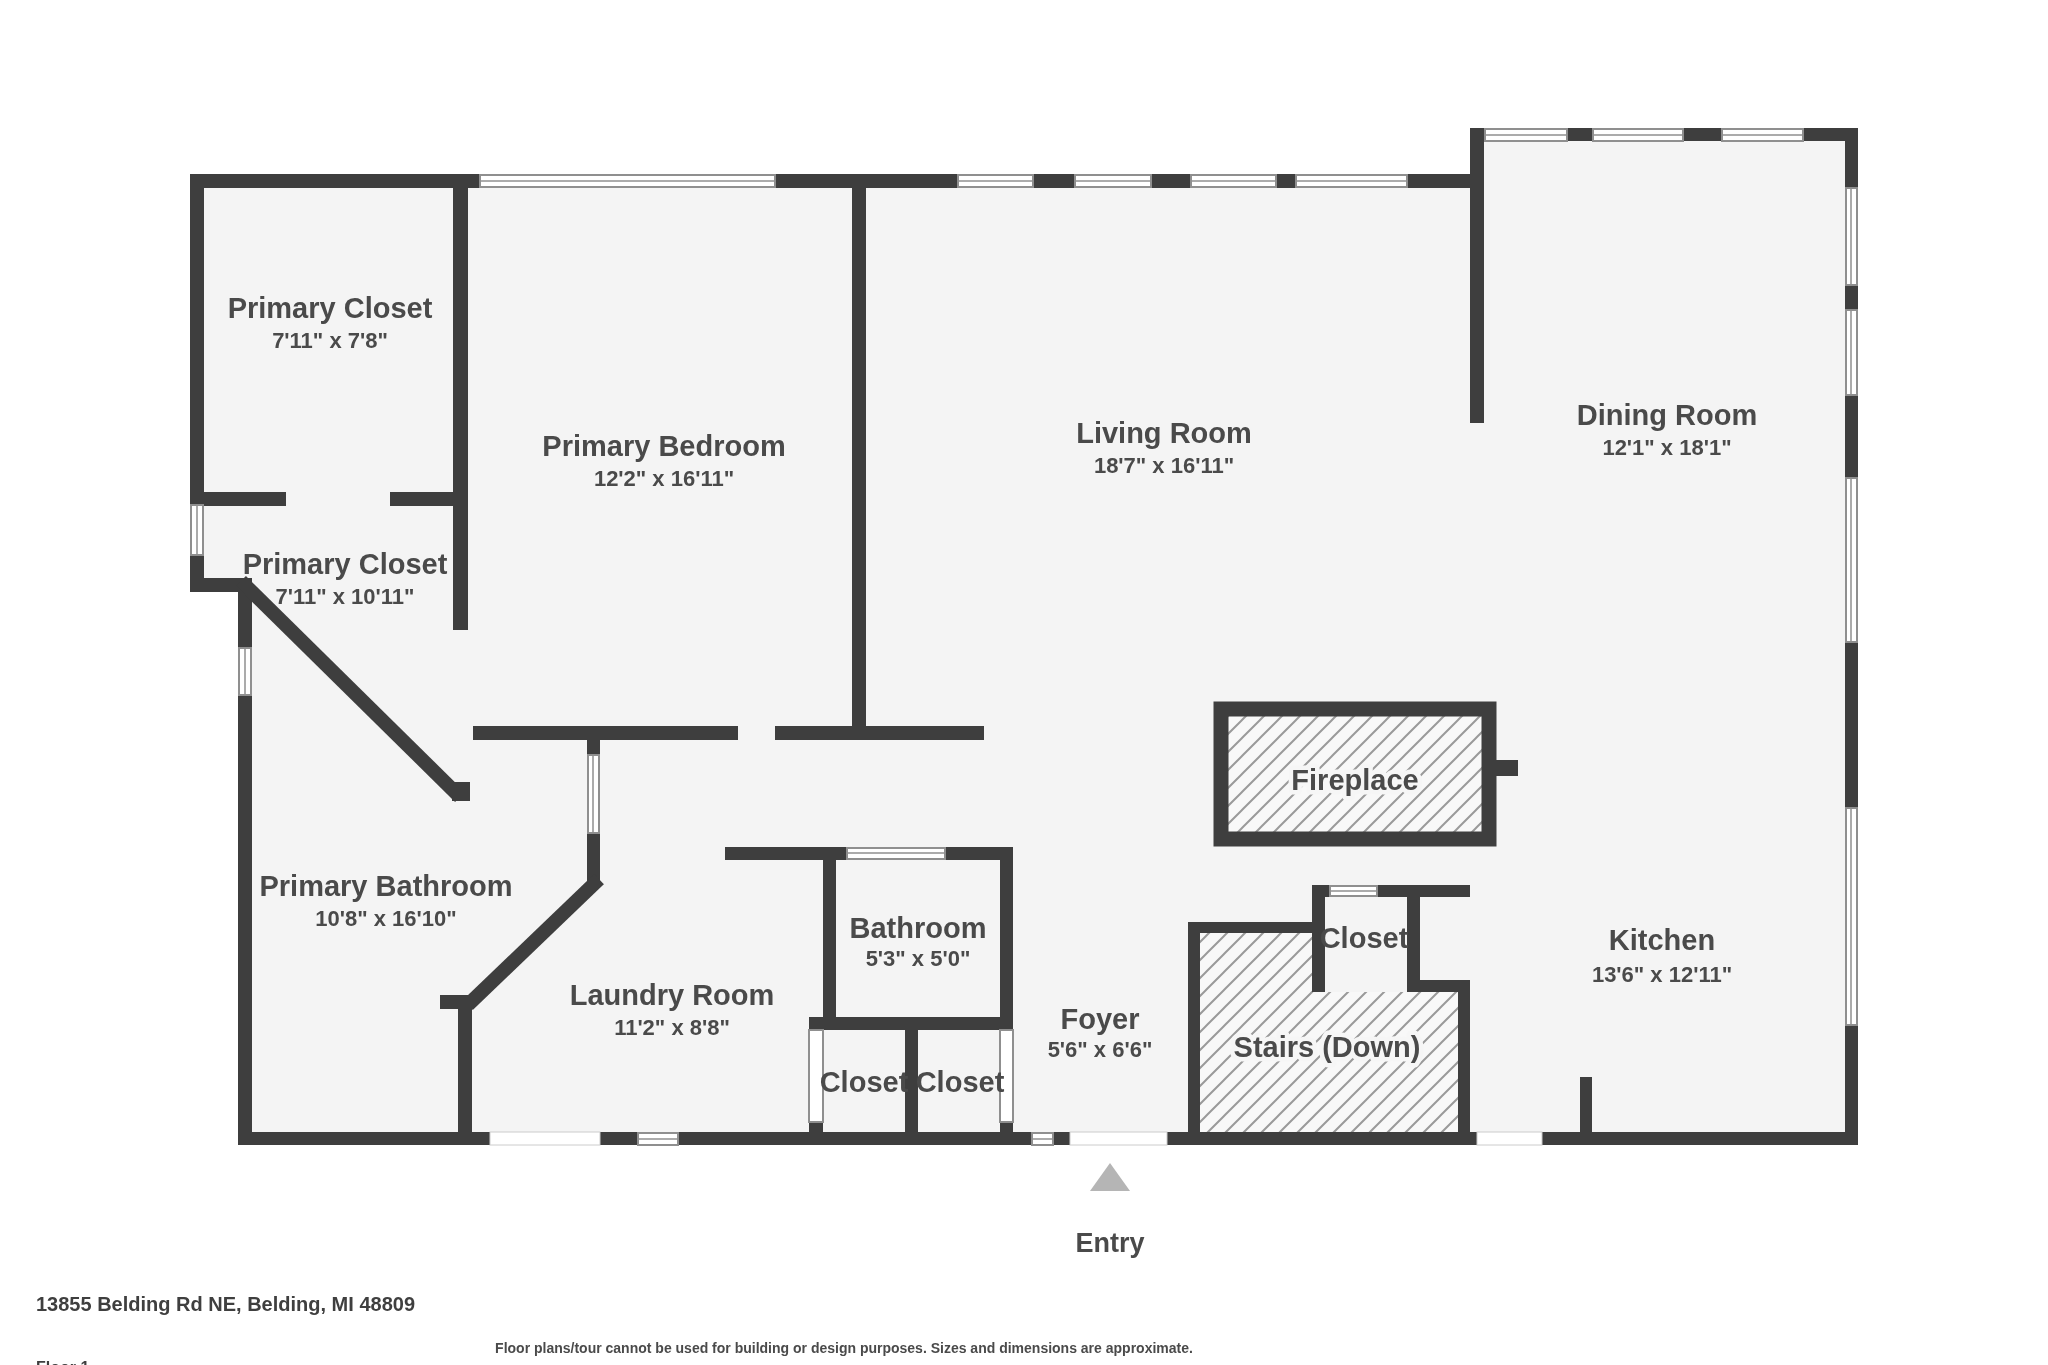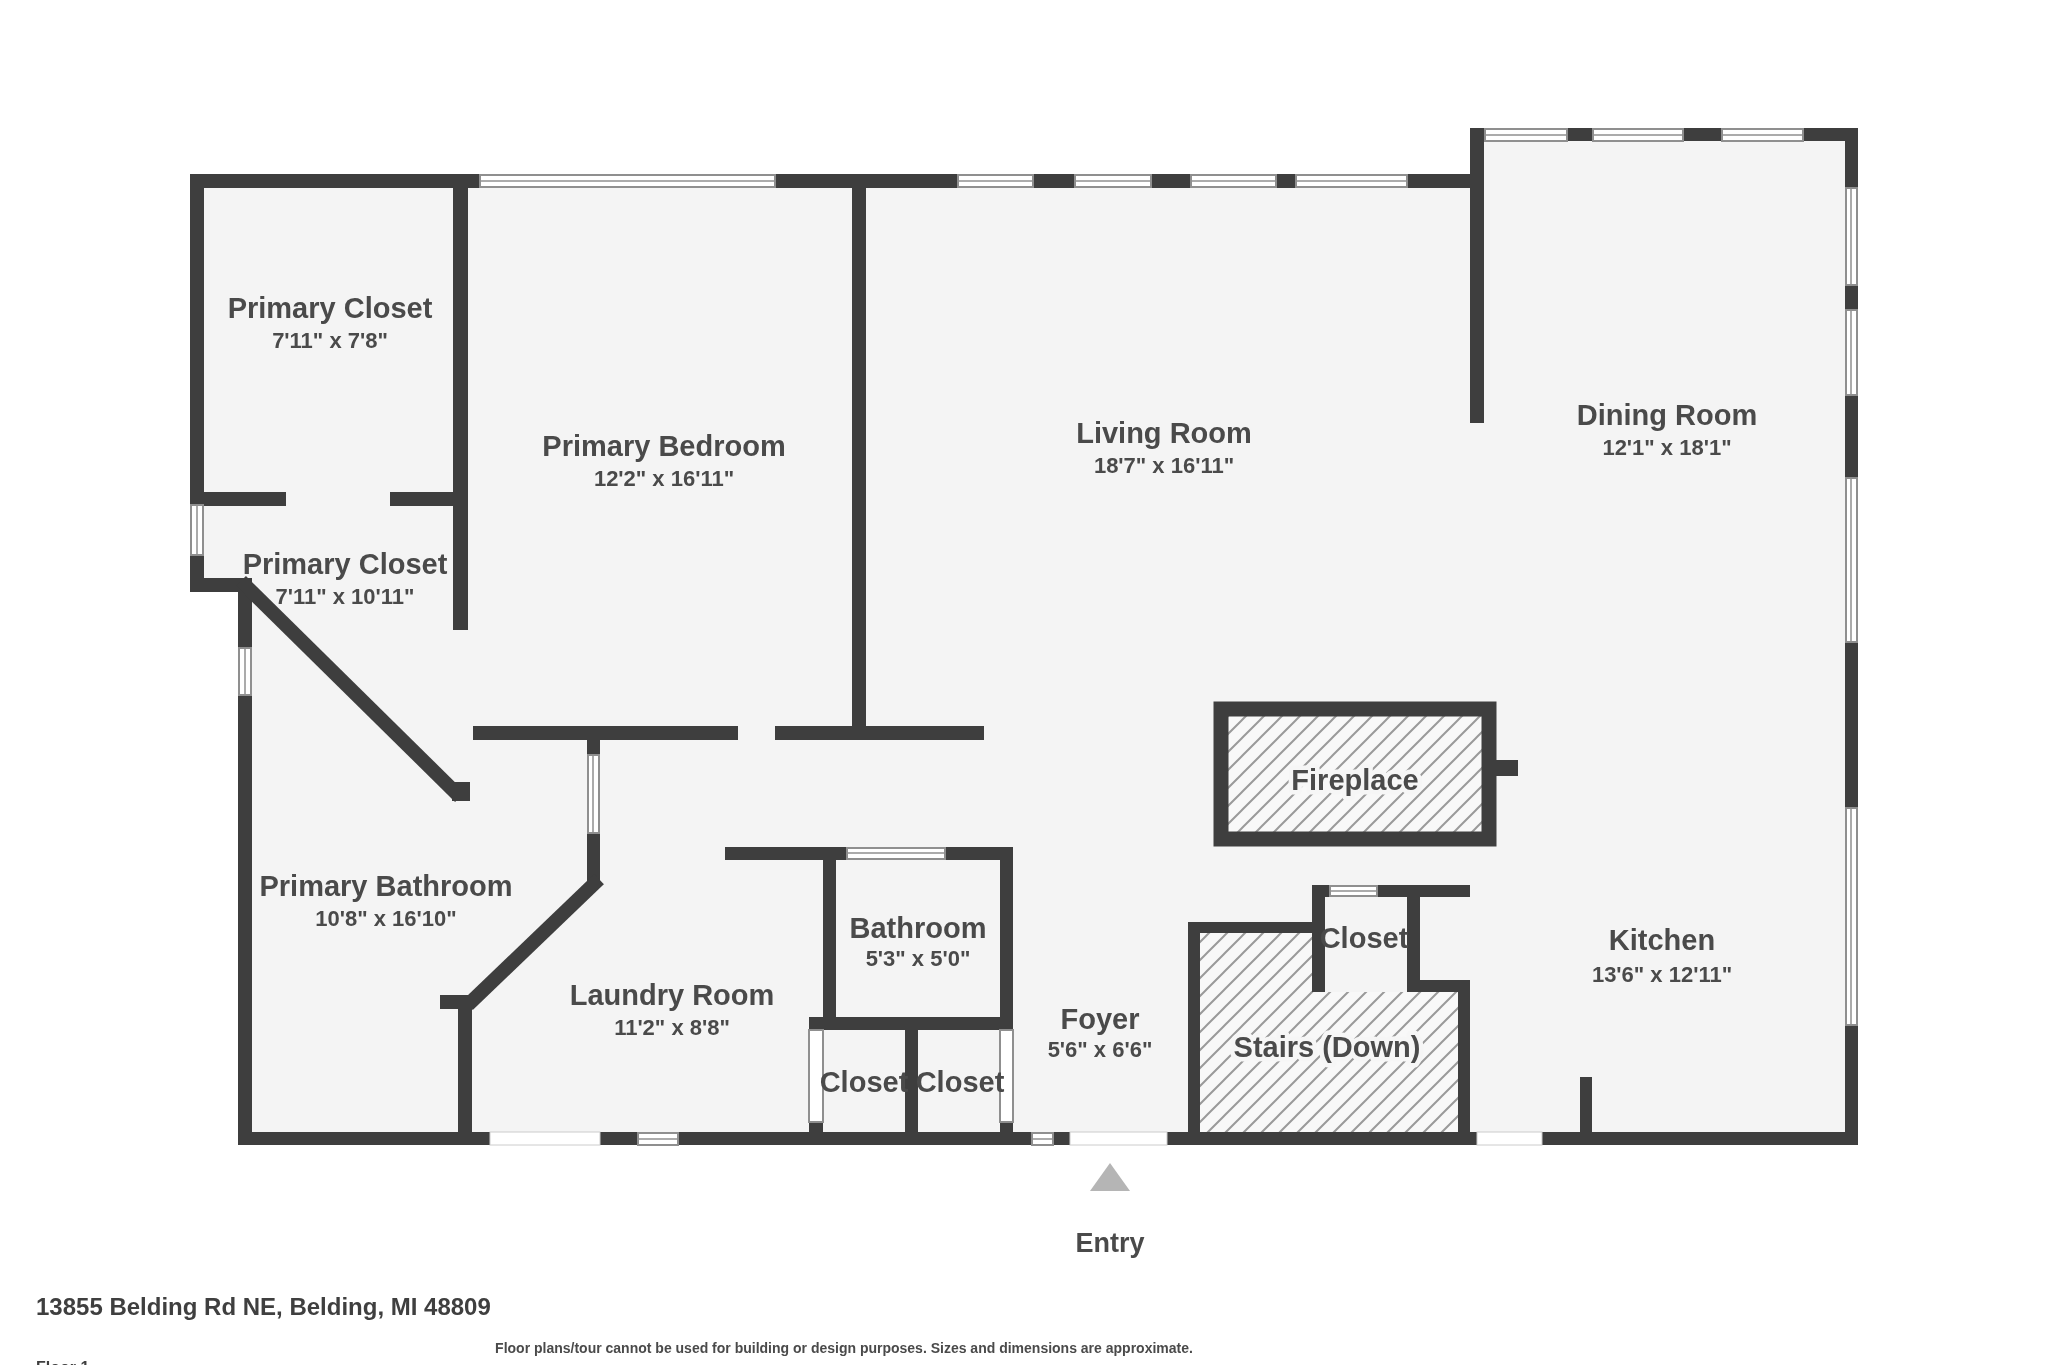--- a/index.html
+++ b/index.html
@@ -10,21 +10,21 @@
   .wline{stroke:#3e3e3e;stroke-width:14;stroke-linecap:square;}
   .floor{fill:#f4f4f4;}
   .winr{fill:#ffffff;stroke:#8f8f8f;stroke-width:2;}
   .winl{stroke:#8f8f8f;stroke-width:1.5;fill:none;}
   .doorgap{fill:#ffffff;stroke:#cccccc;stroke-width:1;}
   .plan-label{font-weight:bold;fill:#4a4a4a;text-anchor:middle;}
   .room-name{font-size:29px;}
   .room-dims{font-size:22px;}
   .hatch-label{paint-order:stroke;stroke:#f6f6f6;stroke-width:9px;stroke-linejoin:round;}
   .entry-name{font-size:27px;}
-  .footer-address{position:absolute;left:36px;top:1293px;font-size:24px;font-weight:bold;color:#3f3f3f;}
+  .footer-address{position:absolute;left:36px;top:1293px;font-size:20px;font-weight:bold;color:#3f3f3f;}
   .footer-floor{position:absolute;left:36px;top:1359px;font-size:16px;font-weight:bold;color:#3f3f3f;}
   .footer-disclaimer{position:absolute;left:0;top:1340px;width:1688px;text-align:center;font-size:14px;font-weight:bold;color:#4a4a4a;}
 </style>
 </head>
 <body>
 
 <div id="stage">
 <svg width="2048" height="1365" viewBox="0 0 2048 1365">
   <defs>
     <pattern id="hatch" patternUnits="userSpaceOnUse" width="18" height="18">

